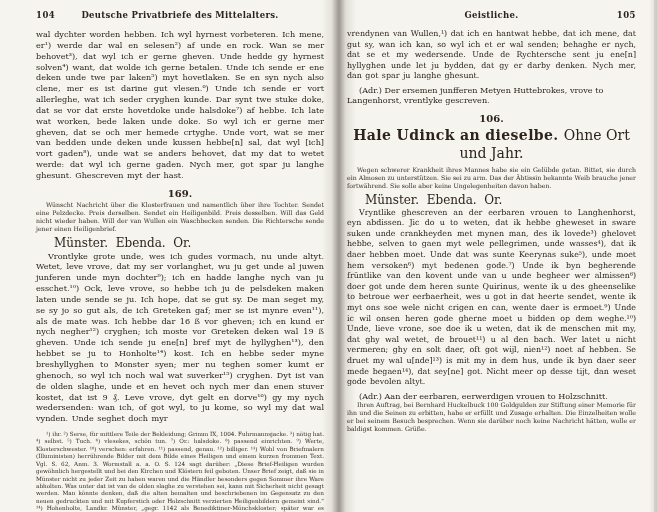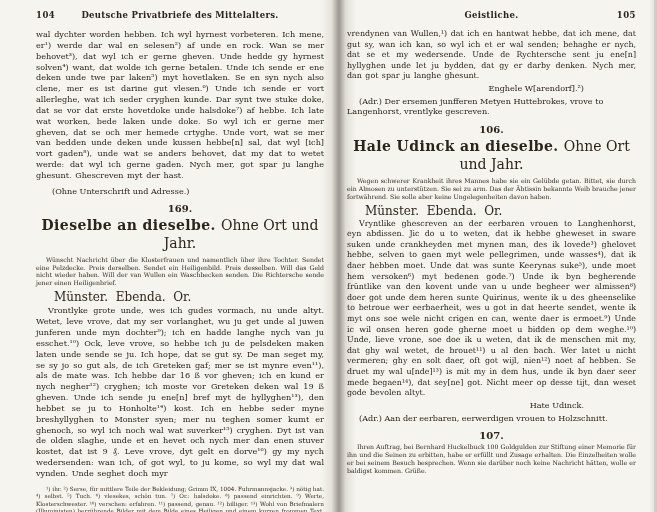--- a/index.html
+++ b/index.html
@@ -67,58 +67,50 @@
 <div class="scan">
 
   <div class="page left">
     <div class="inner">
       <div class="pghead">
         <span class="pagenum">104</span>
         <span class="runtitle">Deutsche Privatbriefe des Mittelalters.</span>
       </div>
 
       <p class="body">wal dychter worden hebben. Ich wyl hyrnest vorbeteren. Ich mene, er¹) werde dar wal en selesen²) af unde en rock. Wan se mer behovet³), dat wyl ich er gerne gheven. Unde hedde gy hyrnest solven⁴) want, dat wolde ich gerne betalen. Unde ich sende er ene deken unde twe par laken⁵) myt hovetlaken. Se en syn nych also clene, mer es ist darine gut vlesen.⁶) Unde ich sende er vort allerleghe, wat ich seder cryghen kunde. Dar synt twe stuke doke, dat se vor dat erste hovetdoke unde halsdoke⁷) af hebbe. Ich late wat worken, bede laken unde doke. So wyl ich er gerne mer gheven, dat se och mer hemede crtyghe. Unde vort, wat se mer van bedden unde deken unde kussen hebbe[n] sal, dat wyl [ich] vort gaden⁸), unde wat se anders behovet, dat my dat to wetet werde: dat wyl ich gerne gaden. Nych mer, got spar ju langhe ghesunt. Ghescreven myt der hast.</p>
-      <p class="closing">(Ohne Unterschrift und Adresse.)</p>
 
       <div class="secnum">169.</div>
-      <div class="sectitle">
-        <span class="t-main">Dieselbe an dieselbe.</span>
-        <span class="t-suffix">Ohne Ort und Jahr.</span>
-      </div>
       <p class="summary">Wünscht Nachricht über die Klosterfrauen und namentlich über ihre Tochter. Sendet eine Pelzdecke. Preis derselben. Sendet ein Heiligenbild. Preis desselben. Will das Geld nicht wieder haben. Will der van Wullen ein Waschbecken senden. Die Richtersche sende jener einen Heiligenbrief.</p>
       <div class="prov">Münster.&nbsp;&nbsp;Ebenda.&nbsp;&nbsp;Or.</div>
       <p class="body indent">Vrontlyke grote unde, wes ich gudes vormach, nu unde altyt. Wetet, leve vrove, dat my ser vorlanghet, wu ju get unde al juwen junferen unde myn dochter⁹); ich en hadde langhe nych van ju esschet.¹⁰) Ock, leve vrove, so hebbe ich ju de pelsdeken maken laten unde sende se ju. Ich hope, dat se gut sy. De man seget my, se sy jo so gut als, de ich Greteken gaf; mer se ist mynre even¹¹), als de mate was. Ich hebbe dar 16 ß vor gheven; ich en kund er nych negher¹²) cryghen; ich moste vor Greteken deken wal 19 ß gheven. Unde ich sende ju ene[n] bref myt de hyllyghen¹³), den hebbet se ju to Honholte¹⁴) kost. Ich en hebbe seder myne breshyllyghen to Monster syen; mer nu teghen somer kumt er ghenoch, so wyl ich noch wal wat suverker¹⁵) cryghen. Dyt ist van de olden slaghe, unde et en hevet och nych mer dan enen stuver kostet, dat ist 9 ₰. Leve vrove, dyt gelt en dorve¹⁶) gy my nych wedersenden: wan ich, of got wyl, to ju kome, so wyl my dat wal vynden. Unde seghet doch myr</p>
 
       <p class="footnotes">¹) ihr. ²) Serse, für mittlere Teile der Bekleidung; Grimm IX, 1004. Fuhrmannsjacke. ³) nötig hat. ⁴) selbst. ⁵) Tuch. ⁶) vlesekes, schön tun. ⁷) Or.: halsdoke. ⁸) passend einrichten. ⁹) Werte, Klosterschwester. ¹⁰) verschen: erfahren. ¹¹) passend, genau. ¹²) billiger. ¹³) Wohl von Briefmalern (Illuministen) herrührende Bilder mit dem Bilde eines Heiligen und einem kurzen frommen Text. Vgl. S. 62, Anm. 3. Wormstall a. a. O. S. 124 sagt darüber: „Diese Brief-Heiligen wurden gewöhnlich hergestellt und bei den Kirchen und Klöstern feil geboten. Unser Brief zeigt, daß sie in Münster nicht zu jeder Zeit zu haben waren und die Händler besonders gegen Sommer ihre Ware abholten. Was unter dat ist van de olden slaghe zu verstehen sei, kann mit Sicherheit nicht gesagt werden. Man könnte denken, daß die alten bemalten und beschriebenen im Gegensatz zu den neuen gedruckten und mit Kupferstich oder Holzschnitt verzierten Heiligenbildern gemeint sind.“ ¹⁴) Hohenholte, Landkr. Münster, „gegr. 1142 als Benediktiner-Mönchskloster; später war es freiweltliches adeliges Damenstift“. ¹⁵) feiner, zierlicher. ¹⁶) dorven: brauchen.</p>
     </div>
   </div>
 
   <div class="page right">
     <div class="inner">
       <div class="pghead">
         <span class="runtitle">Geistliche.</span>
         <span class="pagenum">105</span>
       </div>
 
       <p class="body">vrendynen van Wullen,¹) dat ich en hantwat hebbe, dat ich mene, dat gut sy, wan ich kan, so wyl ich et er wal senden; behaghe er nych, dat se et my wedersende. Unde de Rychtersche sent ju ene[n] hyllyghen unde let ju bydden, dat gy er darby denken. Nych mer, dan got spar ju langhe ghesunt.</p>
-      <p class="signature">Enghele W[arendorf].²)</p>
       <p class="address">(Adr.) Der ersemen junfferen Metyen Huttebrokes, vrove to Langenhorst, vrentlyke gescreven.</p>
 
       <div class="secnum">106.</div>
       <div class="sectitle">
         <span class="t-main">Hale Udinck an dieselbe.</span>
         <span class="t-suffix">Ohne Ort und Jahr.</span>
       </div>
       <p class="summary">Wegen schwerer Krankheit ihres Mannes habe sie ein Gelübde getan. Bittet, sie durch ein Almosen zu unterstützen. Sie sei zu arm. Das der Äbtissin bekannte Weib brauche jener fortwährend. Sie solle aber keine Ungelegenheiten davon haben.</p>
       <div class="prov">Münster.&nbsp;&nbsp;Ebenda.&nbsp;&nbsp;Or.</div>
       <p class="body indent">Vryntlike ghescreven an der eerbaren vrouen to Langhenhorst, eyn abdissen. Jic do u to weten, dat ik hebbe gheweset in sware suken unde crankheyden met mynen man, des ik lovede³) ghelovet hebbe, selven to gaen myt wele pellegrimen, unde wasses⁴), dat ik daer hebben moet. Unde dat was sunte Keerynas suke⁵), unde moet hem versoken⁶) myt bedenen gode.⁷) Unde ik byn begherende früntlike van den kovent unde van u unde begheer wer almissen⁸) doer got unde dem heren sunte Quirinus, wente ik u des gheenselike to betroue wer eerbaerheit, wes u got in dat heerte sendet, wente ik myt ons soe wele nicht crigen en can, wente daer is ermoet.⁹) Unde ic wil onsen heren gode gherne moet u bidden op dem weghe.¹⁰) Unde, lieve vrone, soe doe ik u weten, dat ik de menschen mit my, dat ghy wal wetet, de brouet¹¹) u al den bach. Wer latet u nicht vermeren; ghy en solt daer, oft got wijl, nien¹²) noet af hebben. Se druet my wal u[nde]¹³) is mit my in dem hus, unde ik byn daer seer mede begaen¹⁴), dat sey[ne] got. Nicht meer op desse tijt, dan weset gode bevolen altyt.</p>
-      <p class="signature">Hate Udinck.</p>
       <p class="address">(Adr.) Aan der eerbaren, eerwerdigen vrouen to Holzschnitt.</p>
 
-      <div class="secnum">107.</div>
       <p class="summary">Ihren Auftrag, bei Bernhard Huckelbuck 100 Goldgulden zur Stiftung einer Memorie für ihn und die Seinen zu erbitten, habe er erfüllt und Zusage erhalten. Die Einzelheiten wolle er bei seinem Besuch besprechen. Wenn sie darüber noch keine Nachricht hätten, wolle er baldigst kommen. Grüße.</p>
 
     </div>
   </div>
 
   <div class="gutter"></div>
   <div class="edge-right"></div>
 </div>
 
 </body></html>

